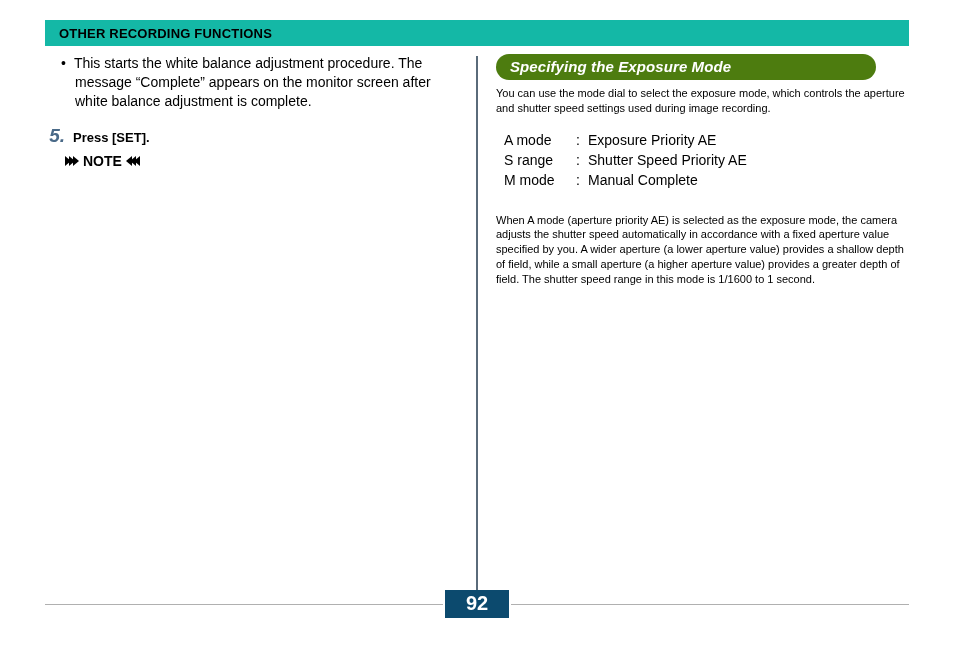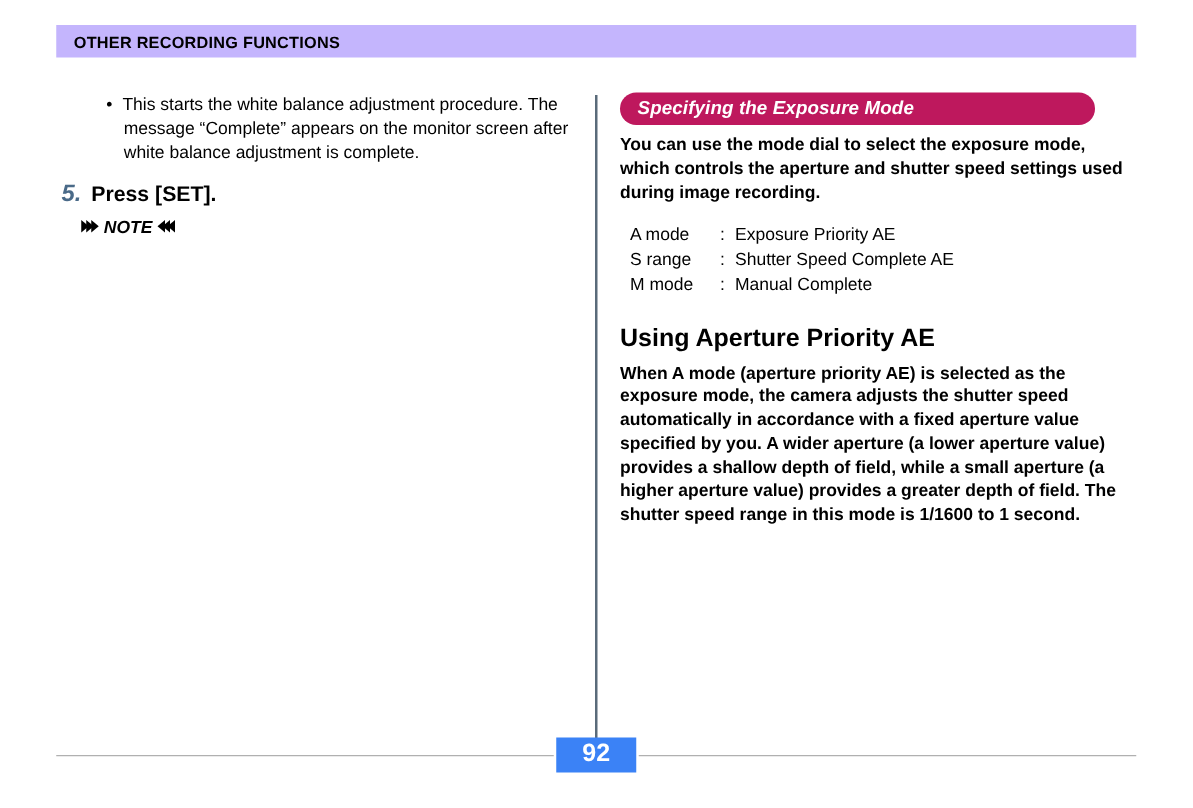--- a/index.html
+++ b/index.html
@@ -6,23 +6,23 @@
   html, body { width: 954px; height: 646px; }
   body {
     font-family: Helvetica, Arial, sans-serif;
     font-size: 14px;
     color: #000;
     background: #fff;
     position: relative;
     padding: 20px 45px 50px 45px;
   }
   .header-bar {
-    background: #c4b5fd;
+    background: #14b8a6;
     padding: 5px 10px 5px 14px;
-    margin-bottom: 28px;
+    margin-bottom: 8px;
   }
   .header-bar span {
     font-weight: bold;
     font-size: 13px;
     letter-spacing: 0.2px;
   }
   .columns {
     display: flex;
     gap: 0;
   }
@@ -34,21 +34,21 @@
   .col-right { padding-left: 18px; padding-right: 0; }
   .divider {
     width: 2px;
     background: #5a6b7a;
     margin-top: 2px;
     margin-bottom: 0;
     height: 540px;
     flex: none;
   }
   .bullet-block {
-    margin-left: 54px;
+    margin-left: 30px;
     text-indent: -14px;
     font-size: 14px;
     line-height: 1.35;
     margin-bottom: 14px;
   }
   .bullet-block .dot::before {
     content: "•";
     padding-right: 8px;
   }
   .step-row {
@@ -60,61 +60,59 @@
   .step-num {
     color: #4a6a88;
     font-weight: bold;
     font-style: italic;
     font-size: 19px;
     width: 20px;
     text-align: right;
   }
   .step-text {
     font-weight: bold;
-    font-size: 17px;
+    font-size: 13px;
   }
   .note-row {
     display: flex;
     align-items: center;
     gap: 6px;
     margin: 6px 0 4px 20px;
   }
   .note-label {
     font-weight: bold;
     font-size: 14px;
-    font-style: italic;
   }
   .tri-right, .tri-left {
     display: inline-flex;
   }
   .tri-right span, .tri-left span {
     width: 0; height: 0;
     border-top: 5px solid transparent;
     border-bottom: 5px solid transparent;
   }
   .tri-right span { border-left: 6px solid #000; margin-right: -2px; }
   .tri-left span  { border-right: 6px solid #000; margin-left: -2px; }
   .pill {
-    background: #be185d;
+    background: #4d7c0f;
     color: #fff;
     border-radius: 13px;
     padding: 4px 14px 5px 14px;
     display: inline-block;
     font-weight: bold;
     font-style: italic;
     font-size: 15px;
     margin-bottom: 6px;
     letter-spacing: 0.1px;
     min-width: 380px;
   }
   .para {
-    font-size: 14px;
+    font-size: 11px;
     line-height: 1.35;
     margin-bottom: 14px;
-    font-weight: bold;
   }
   .mode-table {
     margin-left: 8px;
     margin-bottom: 22px;
   }
   .mode-row {
     display: flex;
     font-size: 14px;
     line-height: 1.45;
   }
@@ -133,21 +131,21 @@
     bottom: 28px;
     display: flex;
     align-items: center;
   }
   .rule {
     flex: 1;
     height: 1px;
     background: #b0b0b0;
   }
   .page-badge {
-    background: #3b82f6;
+    background: #0c4a6e;
     color: #fff;
     font-weight: bold;
     font-size: 20px;
     padding: 2px 20px 3px 20px;
     margin: 0 2px;
     min-width: 64px;
     text-align: center;
   }
 </style>
 </head>
@@ -200,30 +198,29 @@
 
     <div class="mode-table">
       <div class="mode-row">
         <span class="mode-key">A mode</span>
         <span class="mode-colon">:</span>
         <span class="mode-val">Exposure Priority AE</span>
       </div>
       <div class="mode-row">
         <span class="mode-key">S range</span>
         <span class="mode-colon">:</span>
-        <span class="mode-val">Shutter Speed Complete AE</span>
+        <span class="mode-val">Shutter Speed Priority AE</span>
       </div>
       <div class="mode-row">
         <span class="mode-key">M mode</span>
         <span class="mode-colon">:</span>
         <span class="mode-val">Manual Complete</span>
       </div>
     </div>
 
-    <h2 class="sub-heading">Using Aperture Priority AE</h2>
     <p class="para">When A mode (aperture priority AE) is selected as the exposure mode, the camera adjusts the shutter speed automatically in accordance with a fixed aperture value specified by you. A wider aperture (a lower aperture value) provides a shallow depth of field, while a small aperture (a higher aperture value) provides a greater depth of field. The shutter speed range in this mode is 1/1600 to 1 second.</p>
 
   </div>
 
 </div>
 
 <div class="page-footer">
   <div class="rule"></div>
   <div class="page-badge">92</div>
   <div class="rule"></div>

